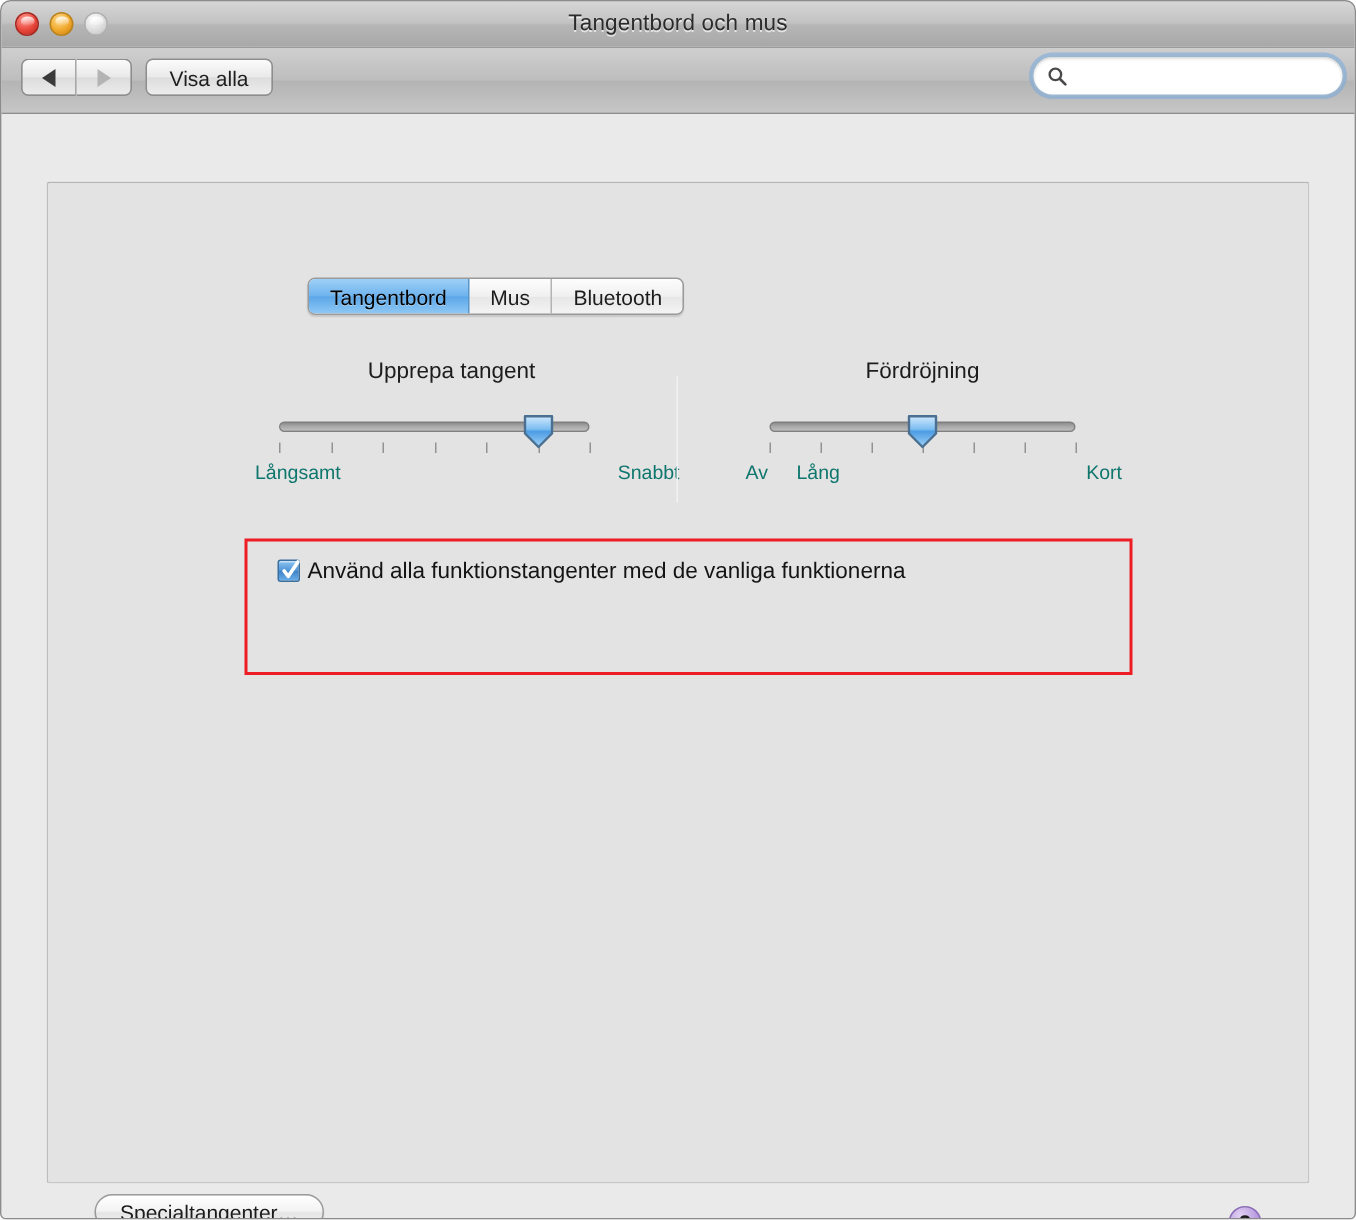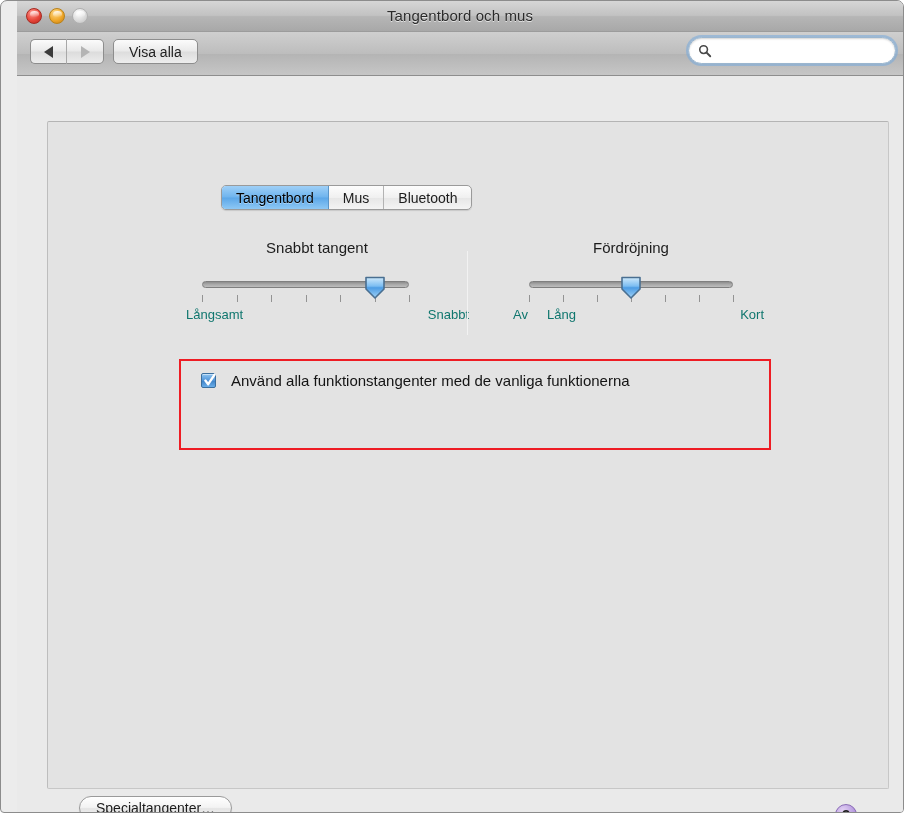--- a/index.html
+++ b/index.html
@@ -16,21 +16,20 @@
   }
 
   
   .window {
     position: relative;
     width: 904px; height: 813px;
     background: #ececec;
     border: 1px solid #8c8c8c;
     border-radius: 7px 7px 4px 4px;
     overflow: hidden;
-    padding-left: 16px;
   }
 
   
   .titlebar {
     position: relative;
     height: 31px;
     background: linear-gradient(to bottom, #d6d6d6 0%, #c2c2c2 48%, #b6b6b6 52%, #a8a8a8 100%);
     border-bottom: 1px solid #9c9c9c;
   }
   .traffic-lights {
@@ -260,21 +259,21 @@
     flex: 0 0 auto;
     margin-top: 2px;
     border-radius: 2px;
     background: linear-gradient(to bottom, #8dc4f2 0%, #4f94d8 50%, #3d81c6 51%, #6aaee9 100%);
     border: 1px solid #3b6f9e;
     box-shadow: inset 0 1px 0 rgba(255,255,255,.5);
     position: relative;
   }
   .checkbox svg { position: absolute; left: 1px; top: -1px; }
   .checkbox-label {
-    margin-left: 15px;
+    margin-left: 5px;
     font-size: 15px;
     color: #141414;
     line-height: 19px;
     text-align: center;
   }
   .checkbox-desc {
     position: absolute;
     left: 206px; top: 322px;
     width: 520px;
     font-size: 12.5px;
@@ -351,21 +350,21 @@
 
     <div class="pane"></div>
 
     <div class="tabbar">
       <div class="tab active">Tangentbord</div>
       <div class="tab">Mus</div>
       <div class="tab">Bluetooth</div>
     </div>
 
     <div class="slider-block" id="slider-0" style="left:150px; top:163px; width:300px;">
-      <div class="slider-title">Snabbt tangent</div>
+      <div class="slider-title">Upprepa tangent</div>
       <div class="track-wrap" style="height:56px; position:relative;">
         <div class="track" style="left:35px; width:207px;"></div>
         <div class="ticks" id="ticks-0" style="left:35px; width:207px;">
             <div class="tick" style="left: 0px;"></div>
             <div class="tick" style="left: 35px;"></div>
             <div class="tick" style="left: 69px;"></div>
             <div class="tick" style="left: 104px;"></div>
             <div class="tick" style="left: 138px;"></div>
             <div class="tick" style="left: 173px;"></div>
             <div class="tick" style="left: 207px;"></div>

